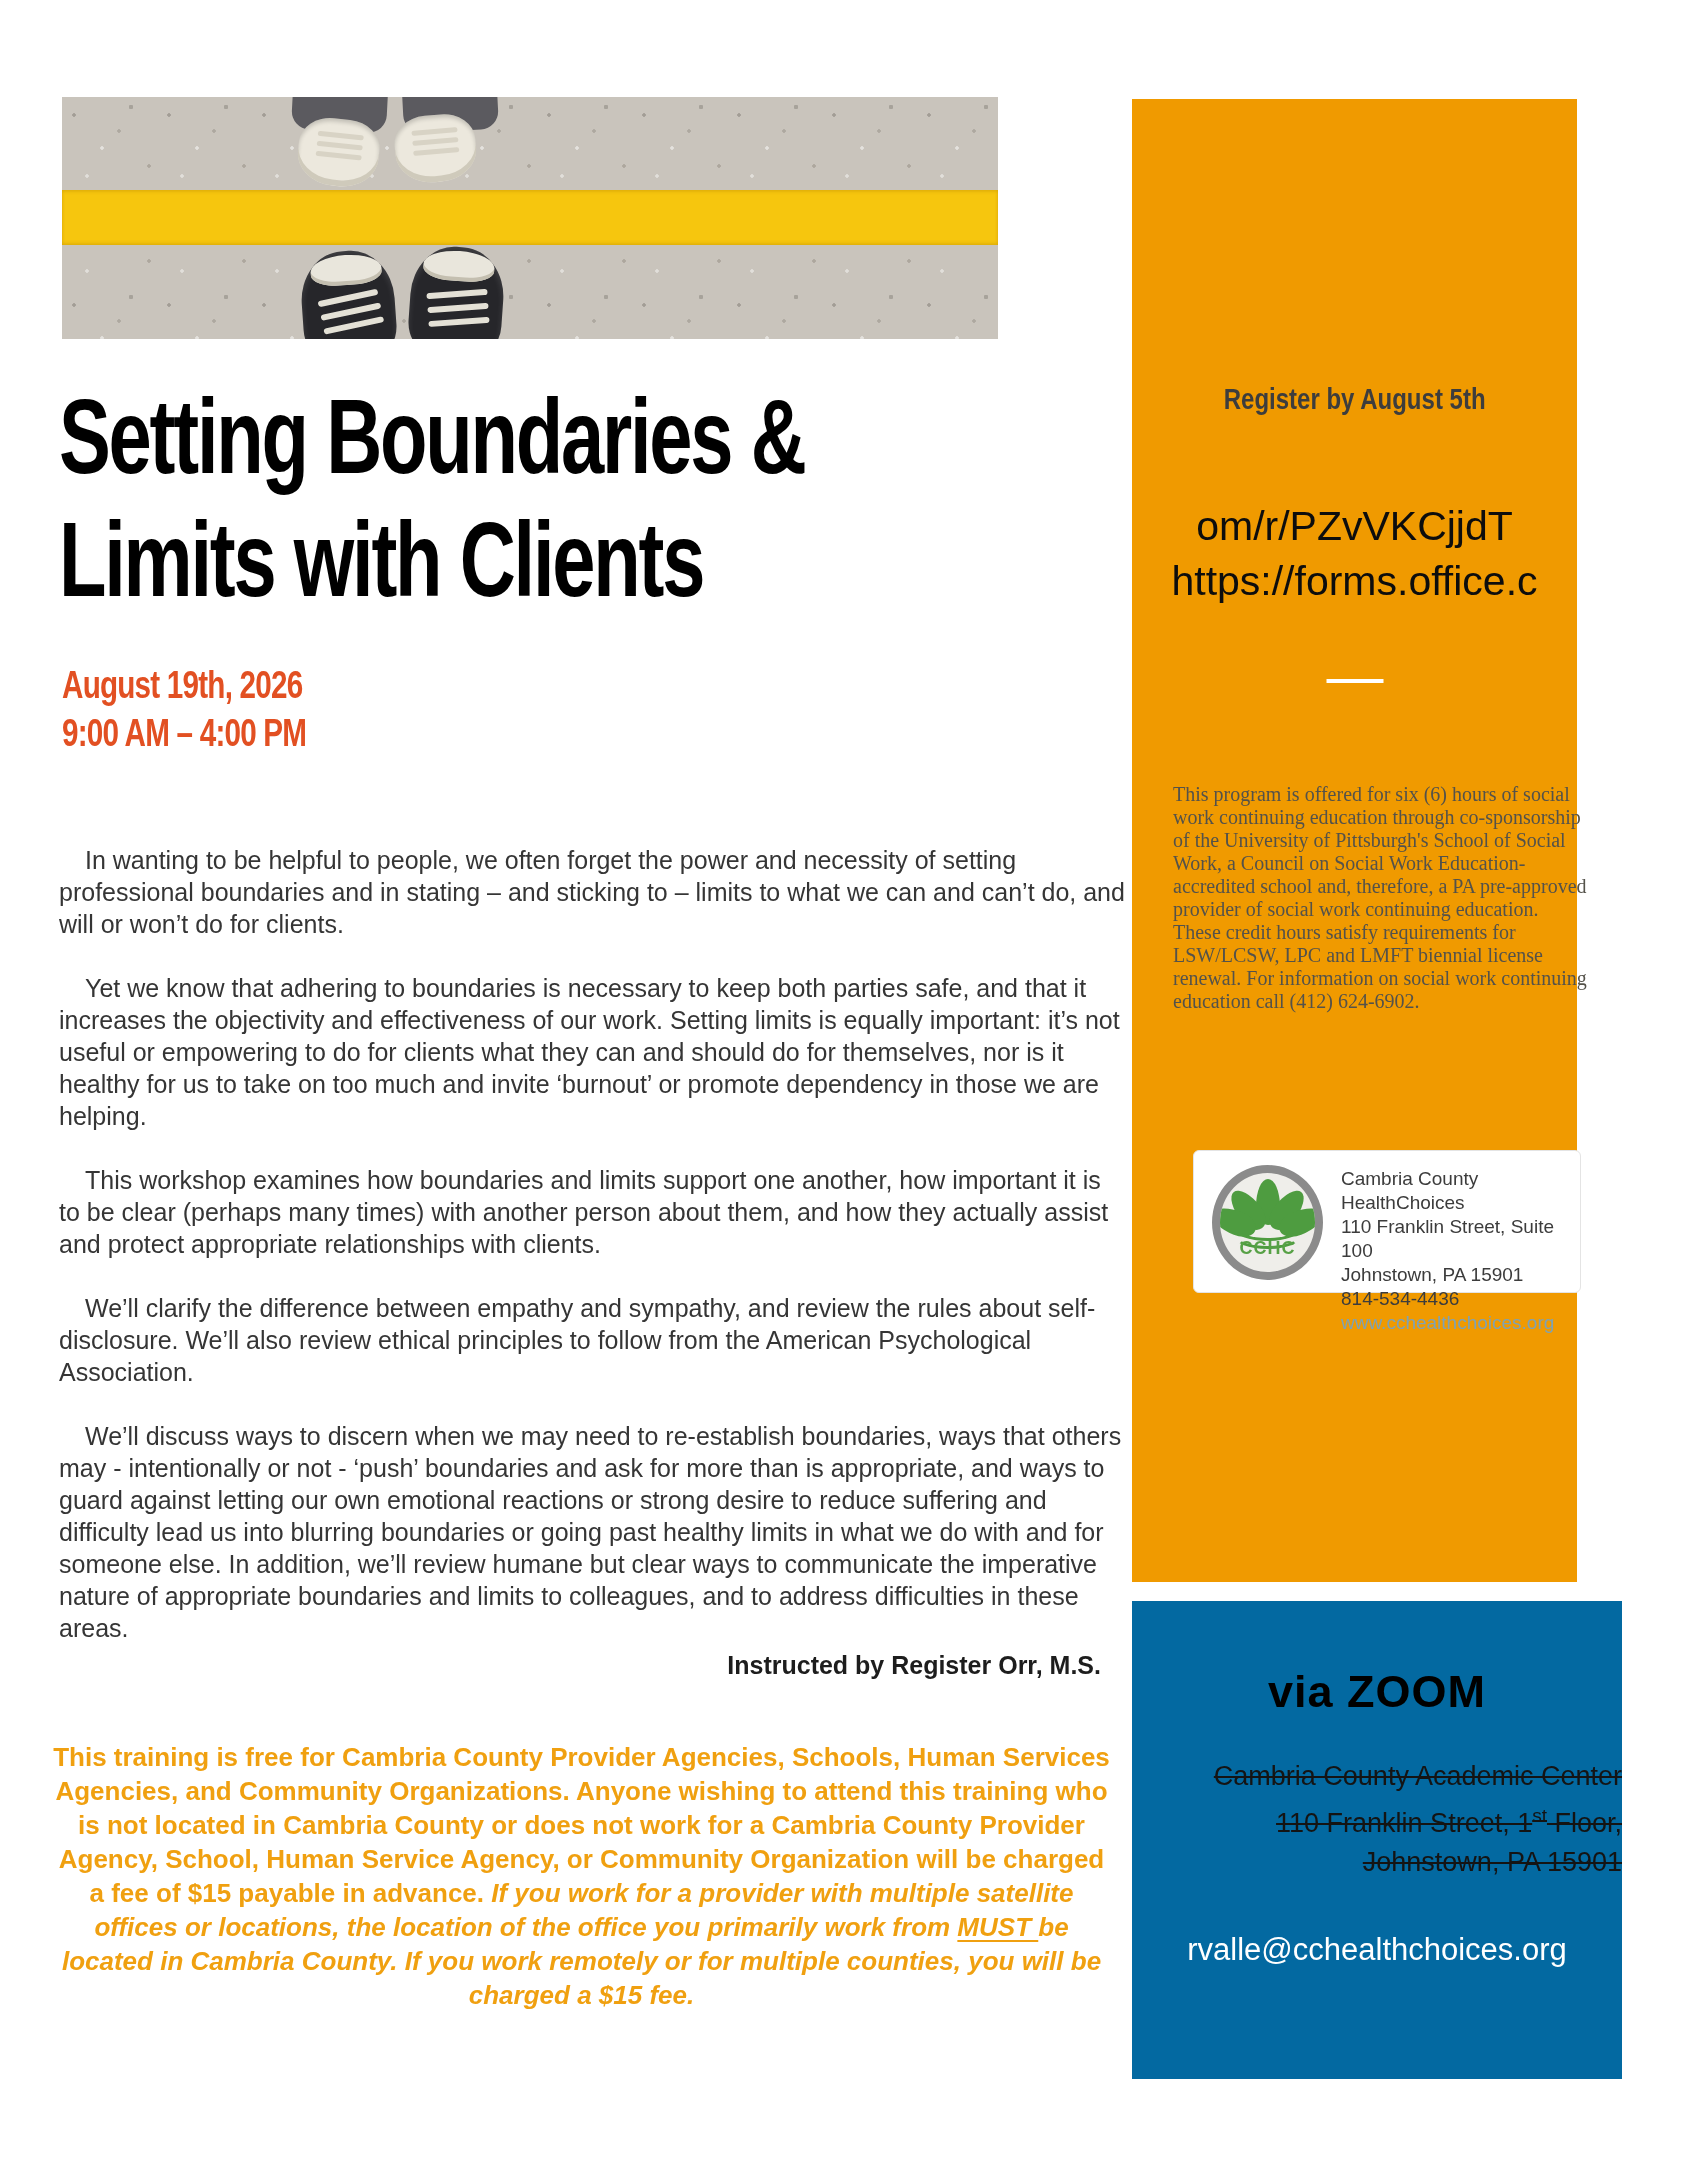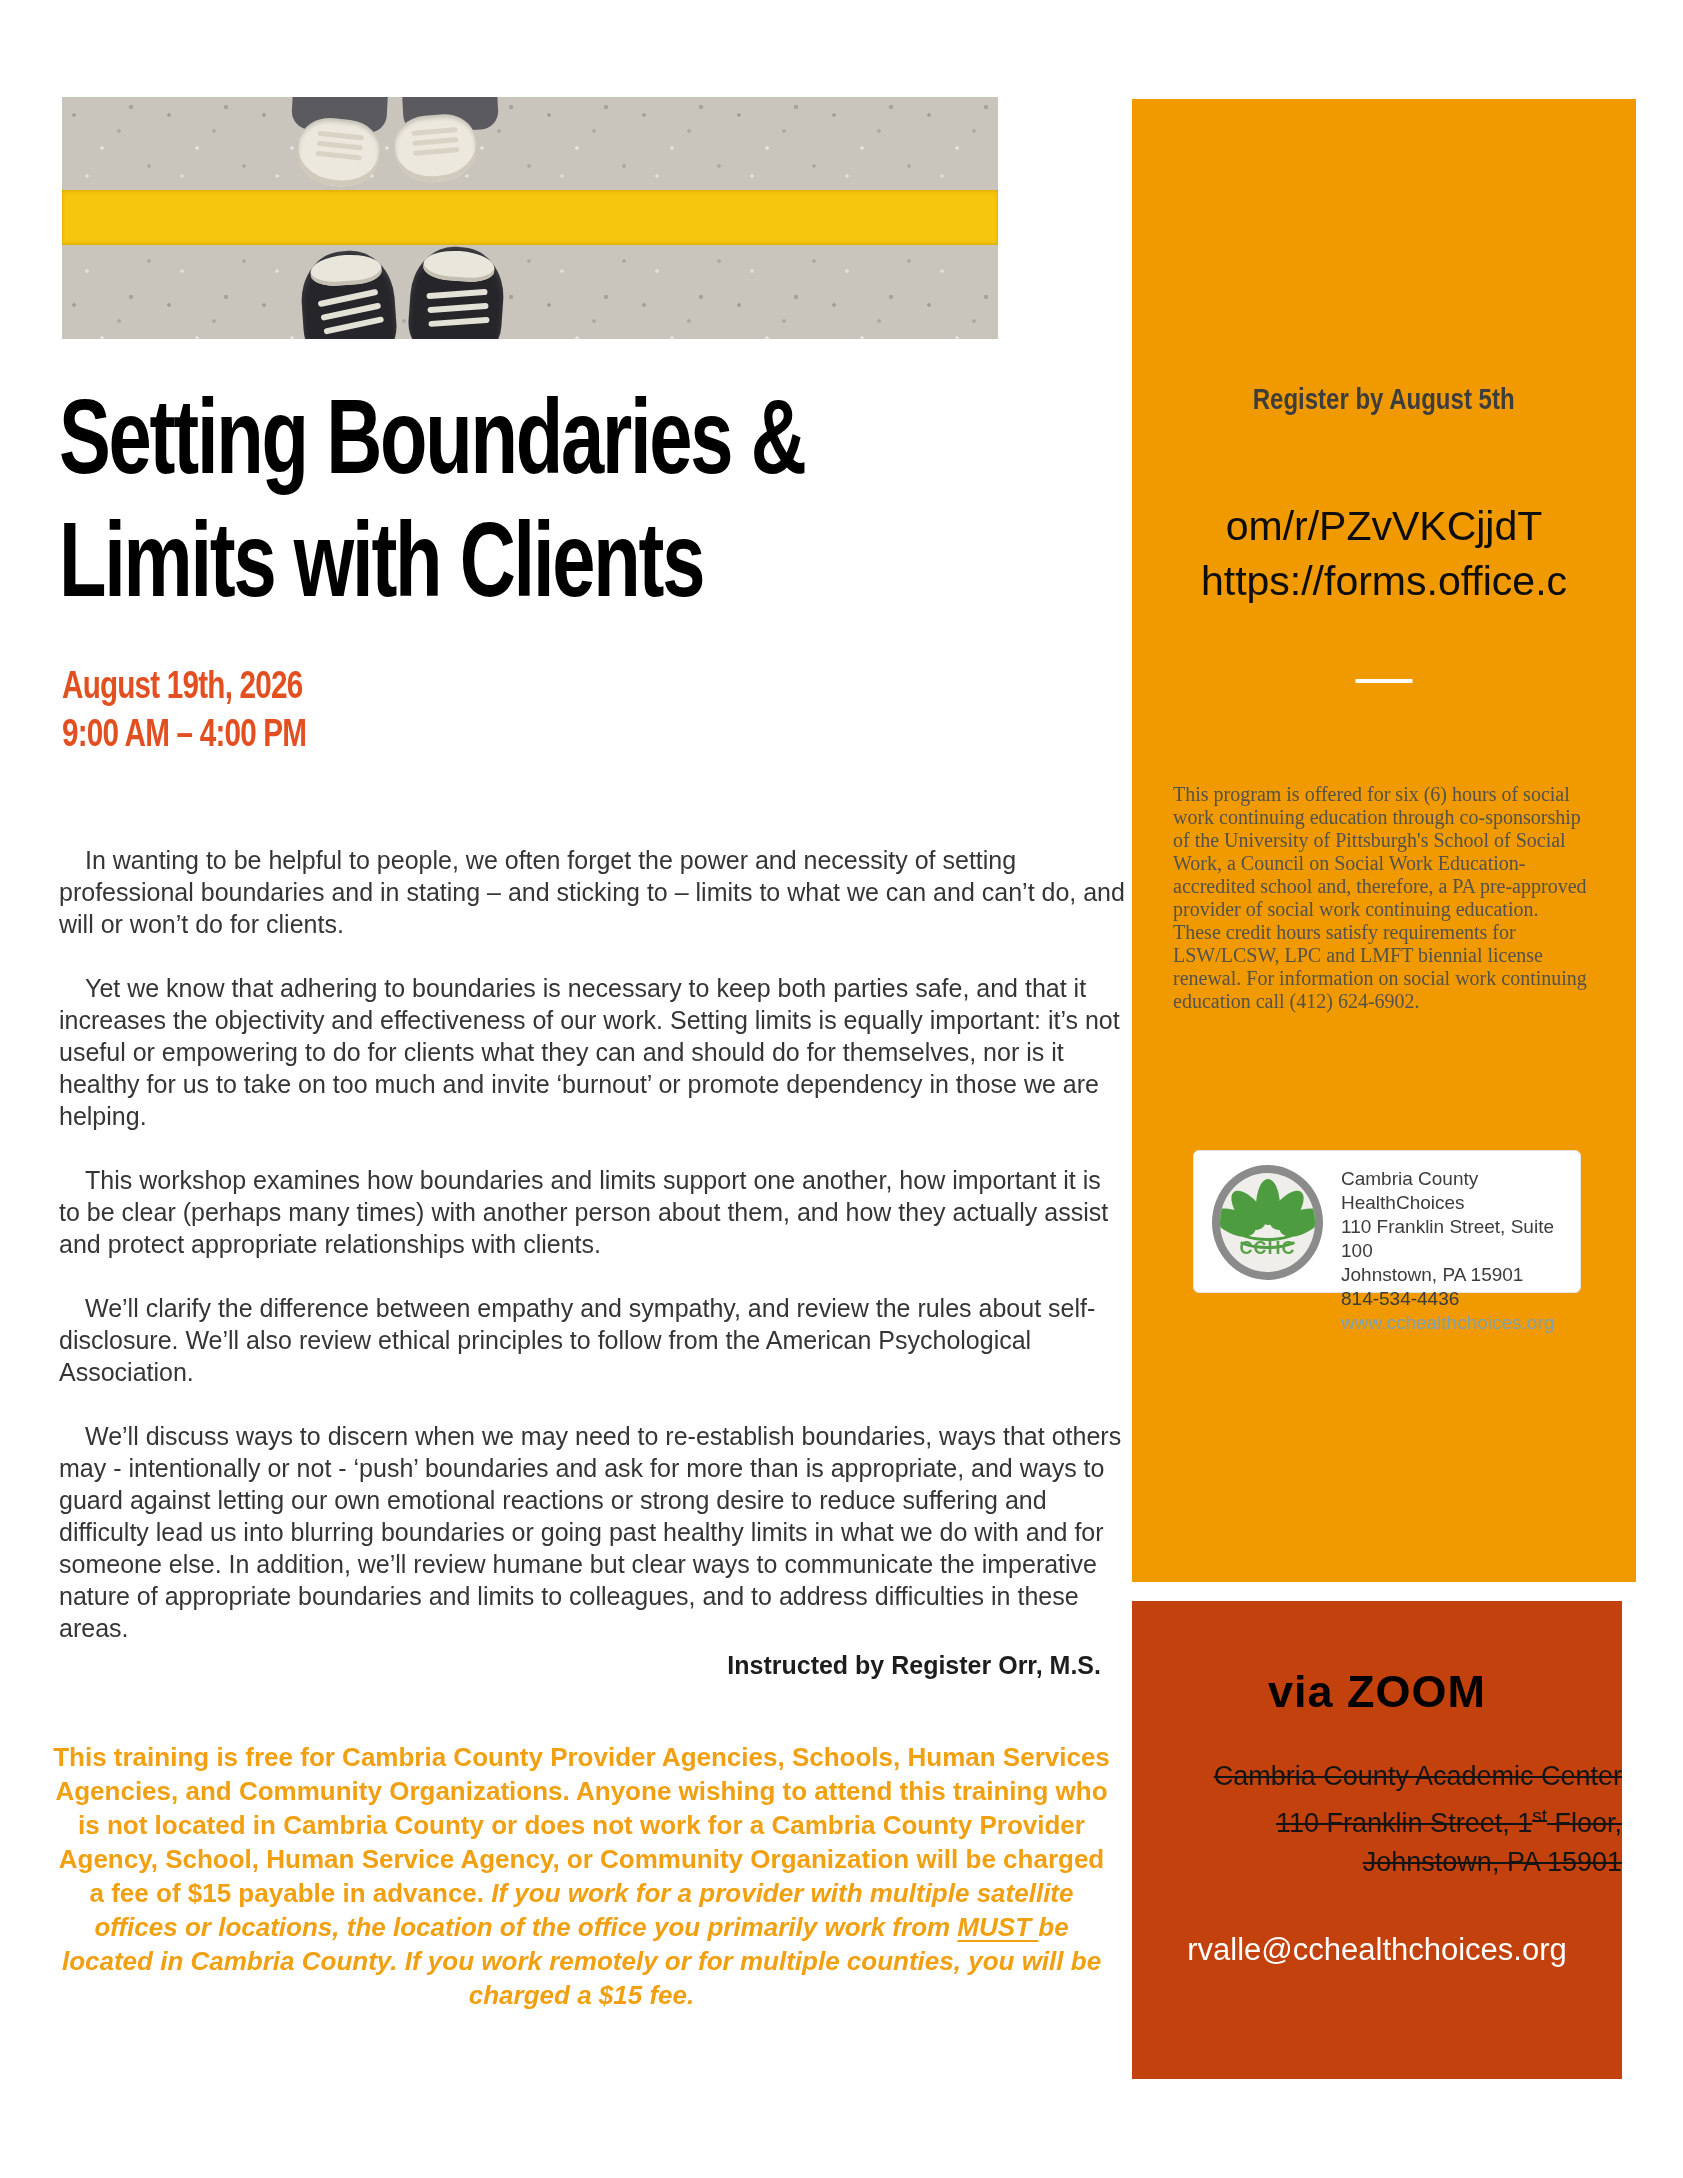--- a/index.html
+++ b/index.html
@@ -58,21 +58,21 @@
 
   
   .fee {
     position:absolute; left:51px; top:1740px; width:1061px; text-align:center;
     font-weight:700; font-size:26px; line-height:34px; color:#f0a010;
   }
   .fee em { font-style:italic; }
   .fee u { text-underline-offset:4px; }
 
   
-  .panel-orange { position:absolute; left:1132px; top:99px; width:504px; height:1483px; background:#f09a00; }
+  .panel-orange { position:absolute; left:1132px; top:99px; width:445px; height:1483px; background:#f09a00; }
   .register { position:absolute; top:283px; width:100%; text-align:center; }
   .register span {
     display:inline-block; font-weight:700; font-size:30px; letter-spacing:0; color:#3d3d3d;
     transform:scaleX(.8); transform-origin:center top; white-space:nowrap;
   }
   .reg-url { position:absolute; top:400px; width:100%; text-align:center; font-size:41px; line-height:55px; color:#0d0d0d; letter-spacing:0; }
   .divider { position:absolute; top:580px; left:50%; transform:translateX(-50%); width:57px; height:4px; background:#ffffff; }
   .ce-text {
     position:absolute; left:41px; top:648px; width:416px;
     font-family:"Liberation Serif","DejaVu Serif",serif; font-size:20px; line-height:23px; color:#54524a;margin-top:36px;
@@ -87,21 +87,21 @@
   .petal.mr { left:55px; top:14px; transform:rotate(38deg); }
   .petal.ol { left:2px; top:26px; transform:rotate(-68deg); }
   .petal.or { left:69px; top:26px; transform:rotate(68deg); }
   .arc { position:absolute; left:14px; width:67px; height:26px; border:3px solid transparent; border-bottom-color:#4e9c40; border-radius:50%; }
   .arc.a1 { top:42px; } .arc.a2 { top:50px; }
   .logo-acronym { position:absolute; left:0; top:65px; width:95px; text-align:center; font-weight:700; font-size:18px; color:#57a146; letter-spacing:1px; }
   .org-lines { position:absolute; left:147px; top:16px; font-size:19px; line-height:24px; color:#3c3c3c; }
   .org-lines .website { color:#7fa2b2; }
 
   
-  .panel-red { position:absolute; left:1132px; top:1601px; width:490px; height:478px; background:#c2410c; }
+  .panel-red { position:absolute; left:1132px; top:1601px; width:490px; height:478px; background:#0369a1; }
   .via-zoom { position:absolute; top:65px; width:100%; text-align:center; font-weight:700; font-size:45px; letter-spacing:1px; color:#000000; }
   .old-loc { position:absolute; top:156px; width:100%; text-align:right; font-size:27px; line-height:39px; color:#141414; }
   .old-loc .strike { text-decoration:line-through; text-decoration-thickness:2px; }
   .old-loc sup { font-size:19px; }
   .email { position:absolute; top:331px; width:100%; text-align:center; font-size:31px; color:#ffffff; }
 </style>
 </head>
 <body>
 
 <div class="page">

